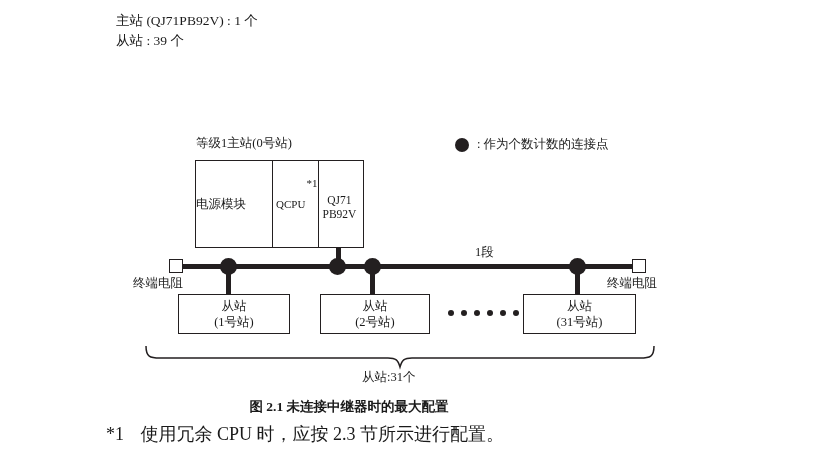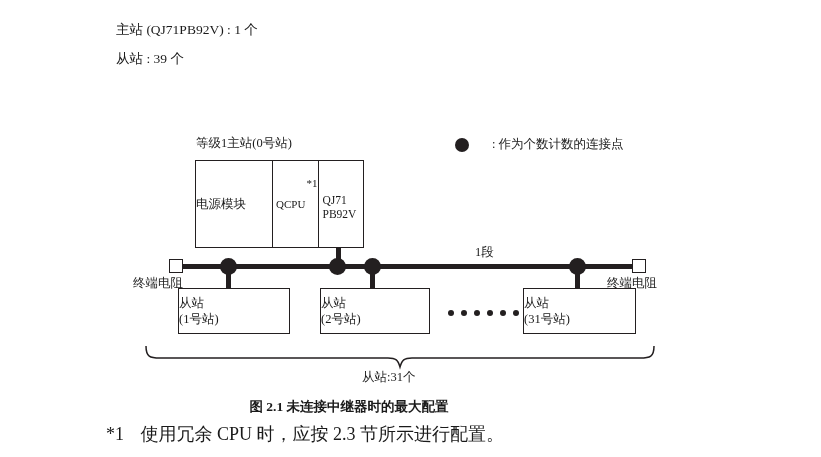--- a/index.html
+++ b/index.html
@@ -21,21 +21,21 @@
   #heading-block { left: 88px; top: 10px; width: 560px; }
   #section-heading {
     font-size: 15.5px;
     font-weight: bold;
     letter-spacing: 0.2px;
     white-space: nowrap;
   }
   .spec-line {
     font-size: 13.5px;
     margin-left: 28px;
-    margin-top: 11px;
+    margin-top: 2px;
     white-space: nowrap;
   }
 
   
   #diagram { left: 0; top: 120px; width: 821px; height: 275px; }
 
   
   #rack-label {
     left: 196px; top: 15px;
     font-size: 12.5px;
@@ -56,21 +56,21 @@
     align-items: center;
     border-right: 1.4px solid #231f20;
     font-size: 12.5px;
     line-height: 1.18;
   }
   .rack-cell:last-child { border-right: none; }
   #cell-power { width: 78px; }
   #cell-cpu   { width: 46px; justify-content: flex-start; padding-left: 3px; }
   #cell-module{ width: 45px; justify-content: flex-start; padding-left: 4px; }
   #cell-cpu .cell-text { font-size: 11px; }
-  #cell-module .cell-text { font-size: 11.5px; text-align: left; margin-top: 7px; }
+  #cell-module .cell-text { font-size: 11.5px; text-align: center; margin-top: 7px; }
   #cpu-footnote-mark {
     position: absolute;
     top: 17px; right: 0px;
     font-size: 11px;
     line-height: 1;
   }
 
   
   #rack-drop {
     left: 336px; top: 128px;
@@ -112,28 +112,28 @@
     width: 4.5px; height: 28px;
     background: #231f20;
     top: 148px;
   }
   #drop-slave1  { left: 226px; }
   #drop-slave2  { left: 370px; }
   #drop-slave31 { left: 575px; }
 
   
   .slave-box {
-    top: 168px;
-    height: 46px;
+    top: 174px;
+    height: 40px;
     border: 1.4px solid #231f20;
     box-sizing: border-box;
     background: #fff;
     display: flex;
     flex-direction: column;
-    align-items: flex-start;
+    align-items: center;
     justify-content: center;
     font-size: 12.5px;
     line-height: 1.3;
   }
   #slave-box-1  { left: 178px; width: 112px; }
   #slave-box-2  { left: 320px; width: 110px; }
   #slave-box-31 { left: 523px; width: 113px; }
 
   #ellipsis-dots {
     left: 448px; top: 190px;
@@ -146,21 +146,21 @@
     border-radius: 50%;
     background: #231f20;
     display: block;
   }
 
   
   #brace-svg { left: 140px; top: 224px; }
   #brace-label { left: 362px; top: 249px; font-size: 12.5px; white-space: nowrap; }
 
   
-  #legend { left: 455px; top: 16px; display: flex; align-items: center; gap: 23px; }
+  #legend { left: 455px; top: 16px; display: flex; align-items: center; gap: 8px; }
   #legend-dot {
     width: 14px; height: 14px; border-radius: 50%;
     background: #231f20; display: block;
   }
   #legend-text { font-size: 12.5px; white-space: nowrap; }
 
   
   #figure-caption {
     left: 0; top: 398px; width: 698px;
     text-align: center;

